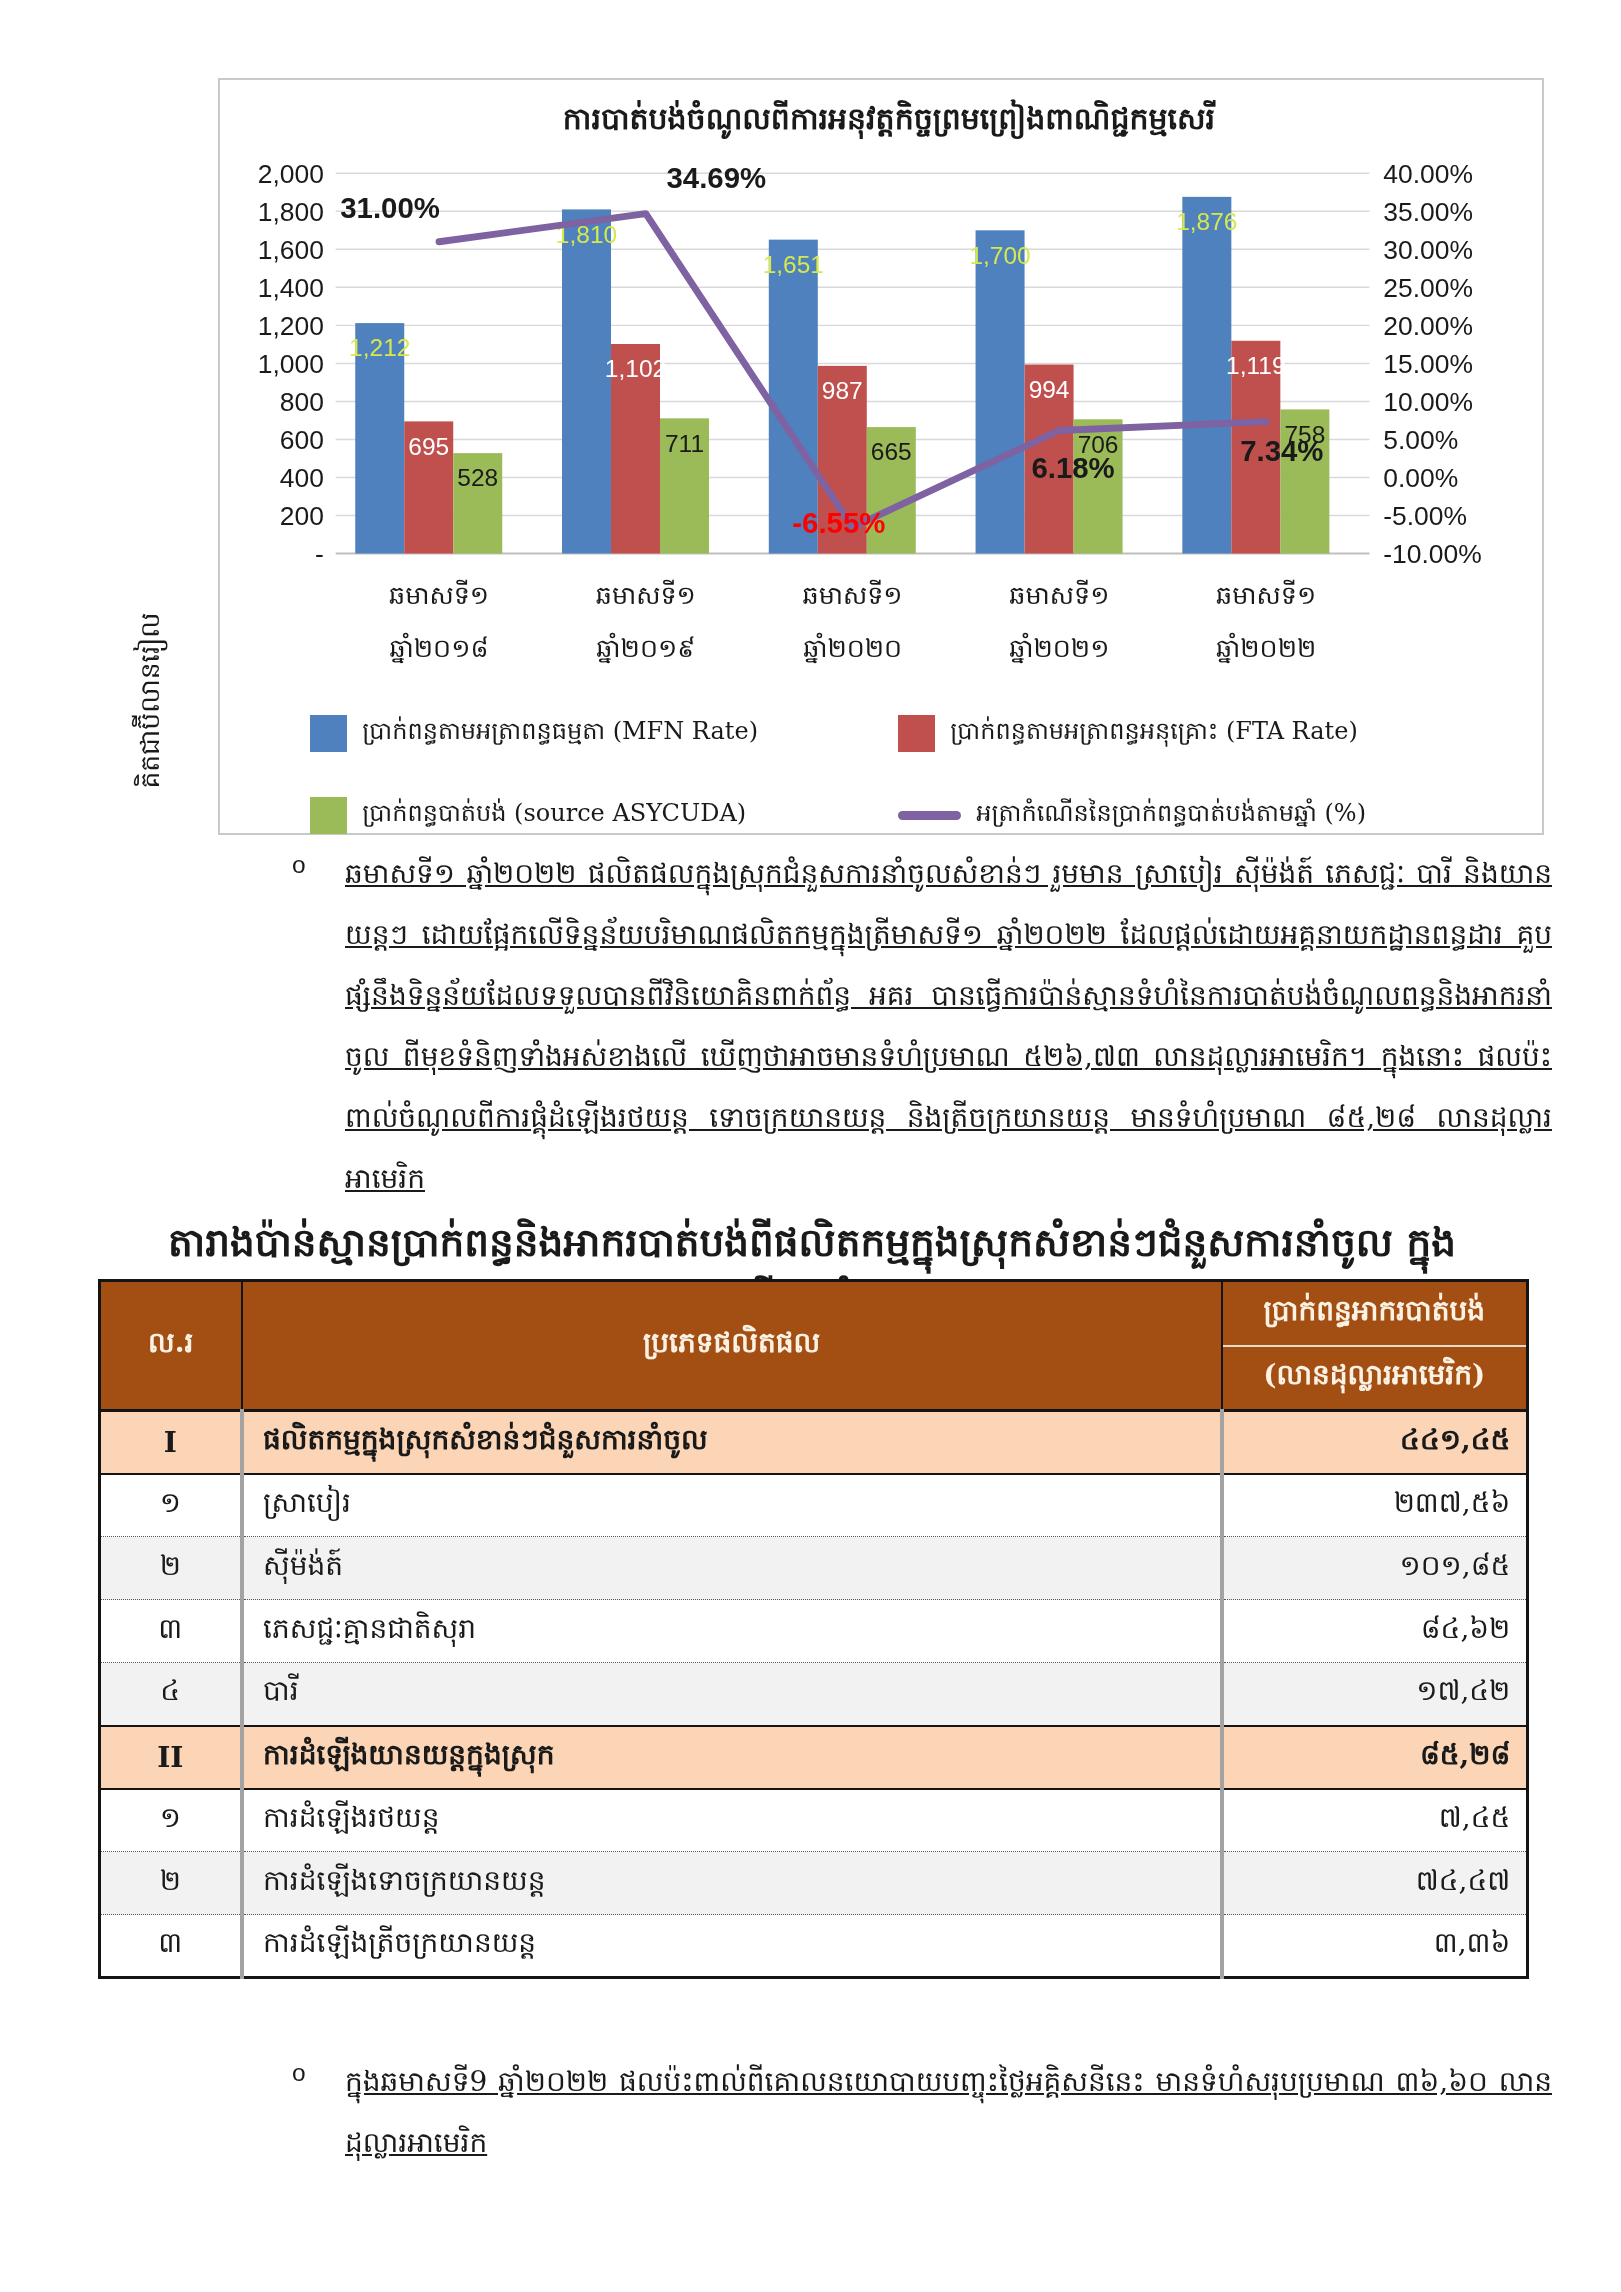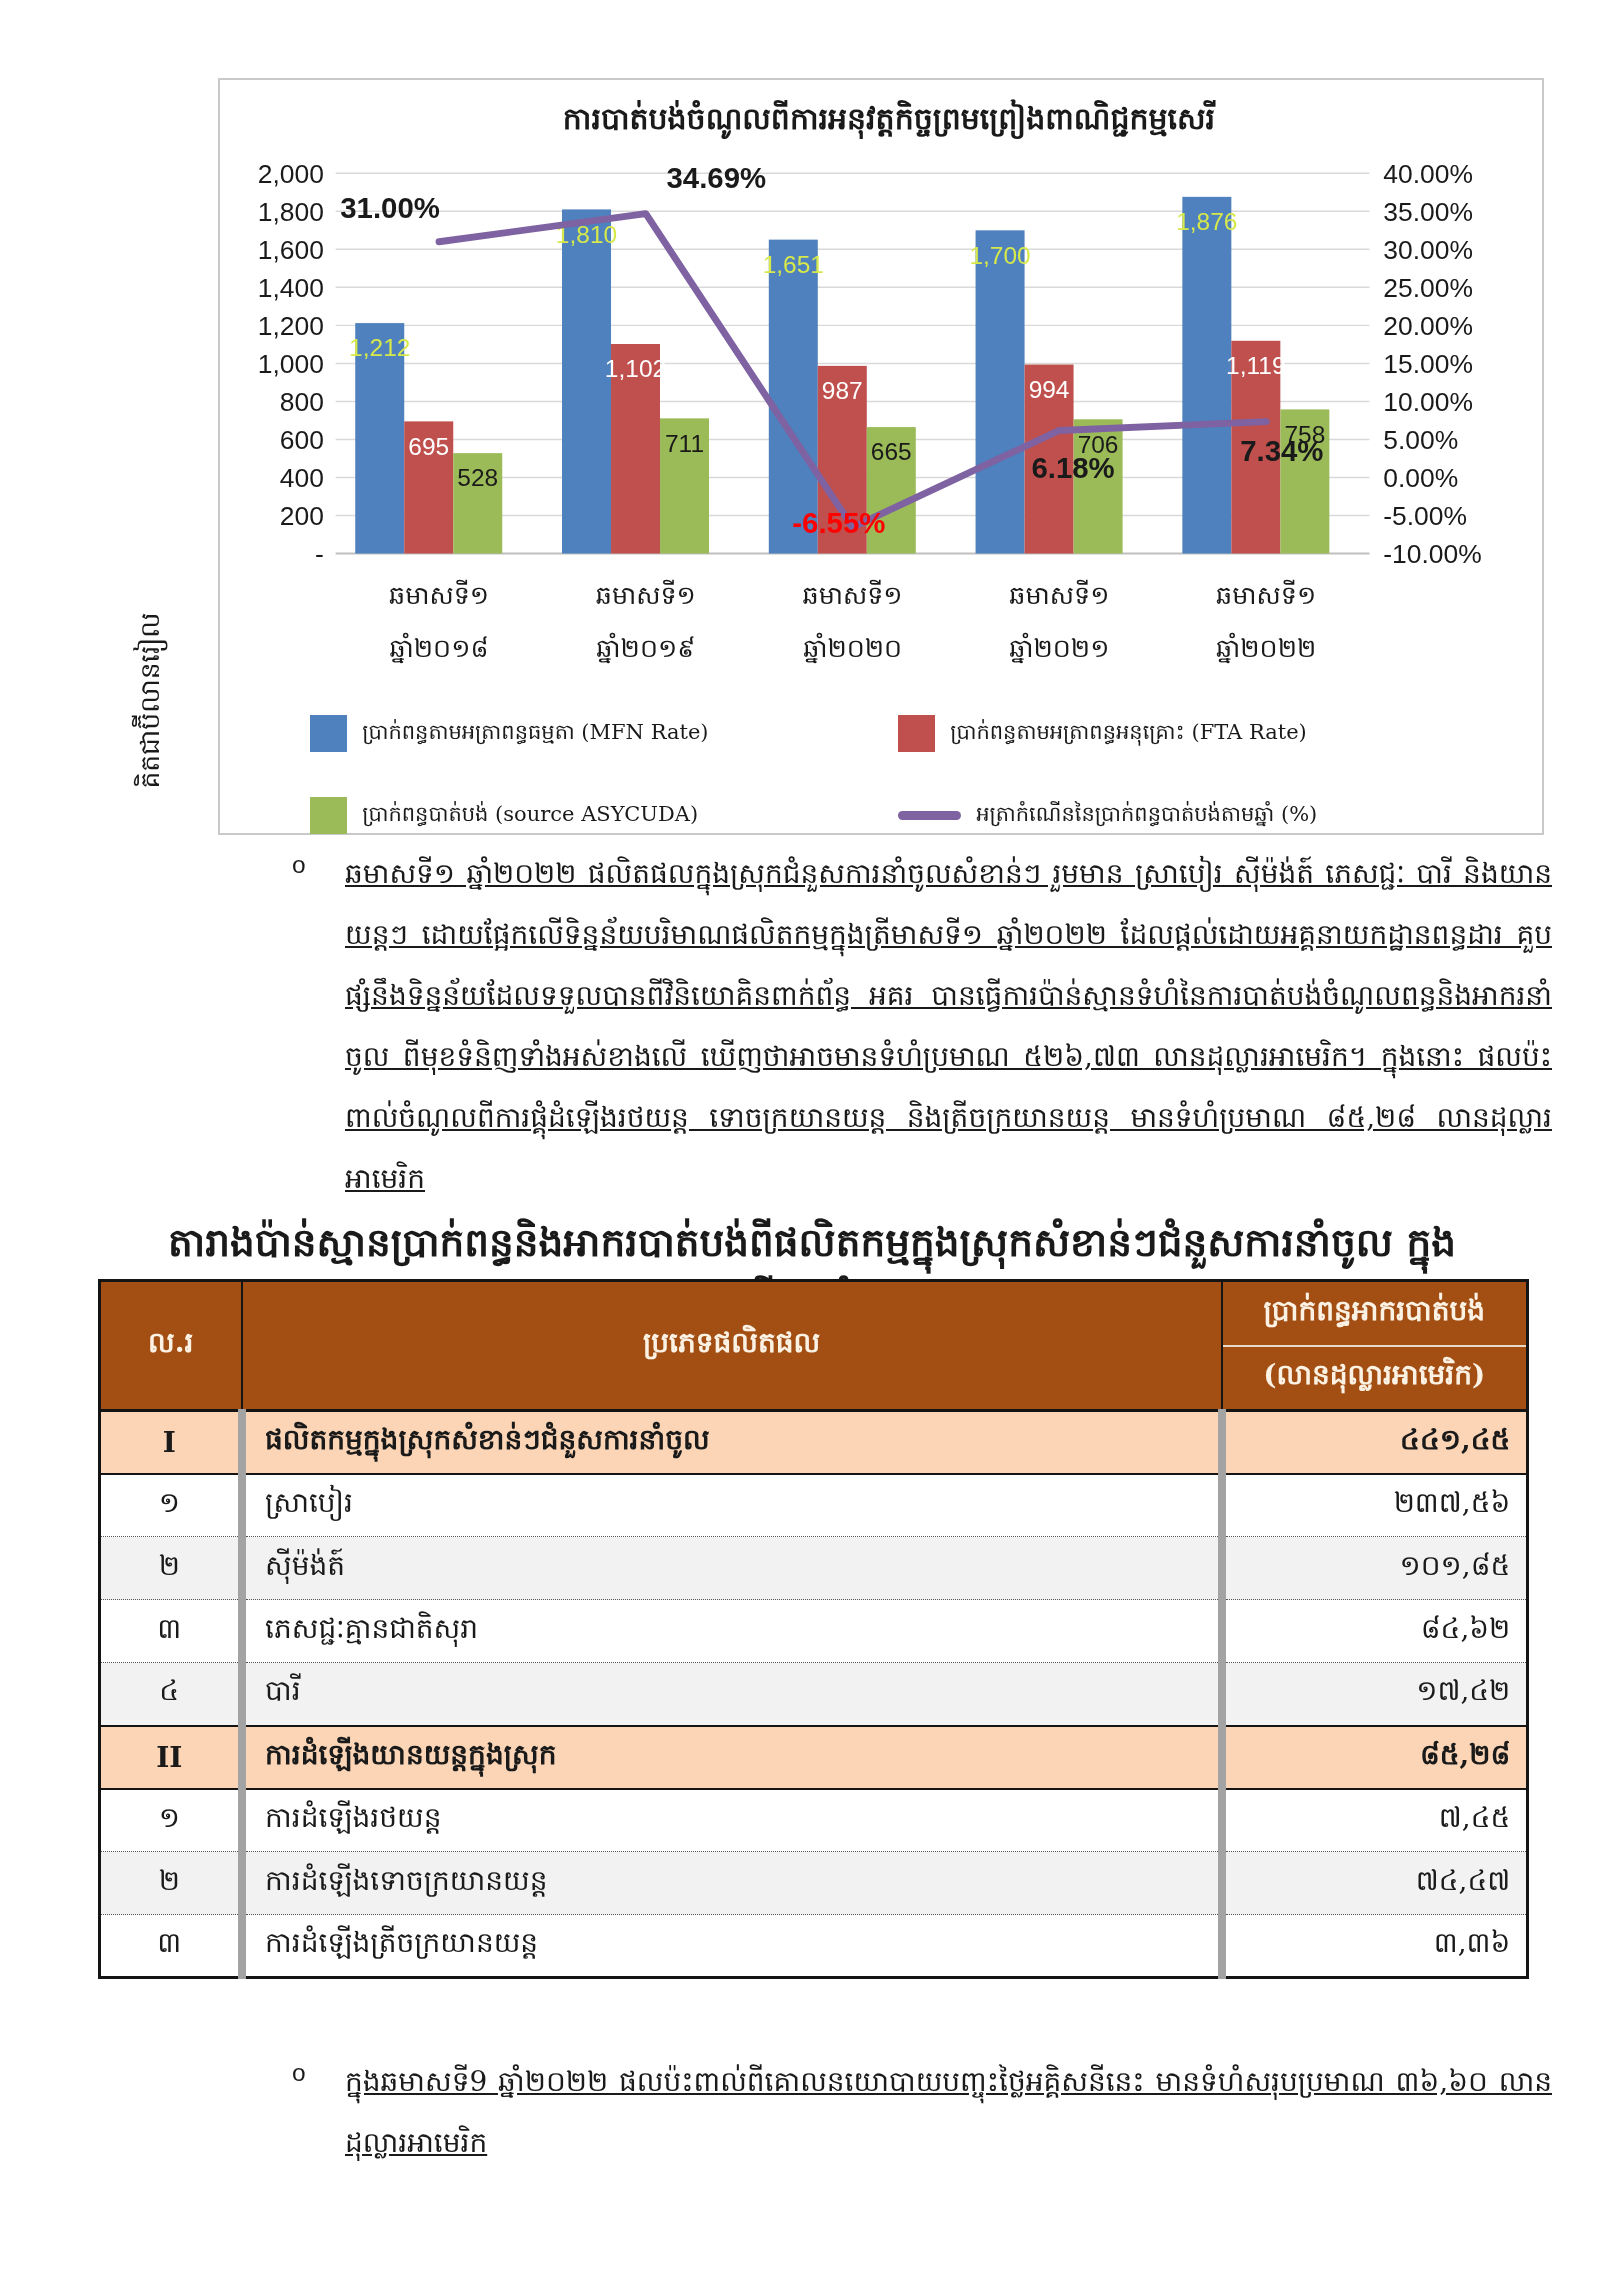--- a/index.html
+++ b/index.html
@@ -19,21 +19,21 @@
   svg.plot { position:absolute; left:0; top:0; }
   .y-axis-title {
     position:absolute; left:4.9px; top:681px; width:294px; height:39px;
     text-align:center; font-size:26.5px; transform:rotate(-90deg);
   }
   .legend {
     position:absolute; top:635px; left:0; width:100%;
     display:grid; grid-template-columns:588px 647px; justify-content:center;
     row-gap:45px;
   }
-  .legend-item { display:flex; align-items:center; gap:15.7px; font-size:21px;padding-left:46px; }
+  .legend-item { display:flex; align-items:center; gap:15.7px; font-size:24px;padding-left:46px; }
   .swatch { width:37px; height:37px; display:inline-block; flex:0 0 auto; }
   .swatch-line { width:63px; height:8.8px; border-radius:4.9px; display:inline-block; flex:0 0 auto; }
   
   .bullet { position:absolute; left:292px; width:1260px; display:flex; }
   .bullet-marker {
     width:53px; flex:0 0 auto; font-size:24.5px; padding-top:7.8px;
     font-family:"Liberation Sans", sans-serif;
   }
   .bullet-text { flex:1; font-size:28px; line-height:61px; text-align:justify;text-decoration:underline; }
   #bullet-1 { top:843px; }
@@ -57,21 +57,21 @@
     height:127px; border-bottom:3.9px solid #141414; vertical-align:middle;
   }
   th.value-head { padding:0; }
   .value-head-inner { display:flex; flex-direction:column; height:127px; }
   .value-head-inner > div { flex:1; display:flex; align-items:center; justify-content:center; }
   .value-head-inner > div:first-child { border-bottom:2px solid #E8DCC8; }
   td { height:63px; font-size:28px; }
   td.no-cell { text-align:center; }
   td.product-cell { padding-left:19.6px; text-align:left; }
   td.value-cell { text-align:right; padding-right:15.7px; }
-  td.product-cell, td.value-cell { border-left:8px solid #a3a3a3; }
+  td.product-cell, td.value-cell { border-left:4px solid #a3a3a3; }
   tr.white td { background:#ffffff; }
   tr.gray td { background:#F2F2F2; }
   tr.section td { background:#FBD5B5; font-weight:bold; border-top:2.9px solid #141414; border-bottom:2.9px solid #141414; }
   tr.total td { background:#F2F2F2; border-top:2.9px solid #141414; }
   tr.white td, tr.gray td { border-top:1px dotted #555555; }
 </style>
 </head>
 <body>
 
 <div class="chart-box">

